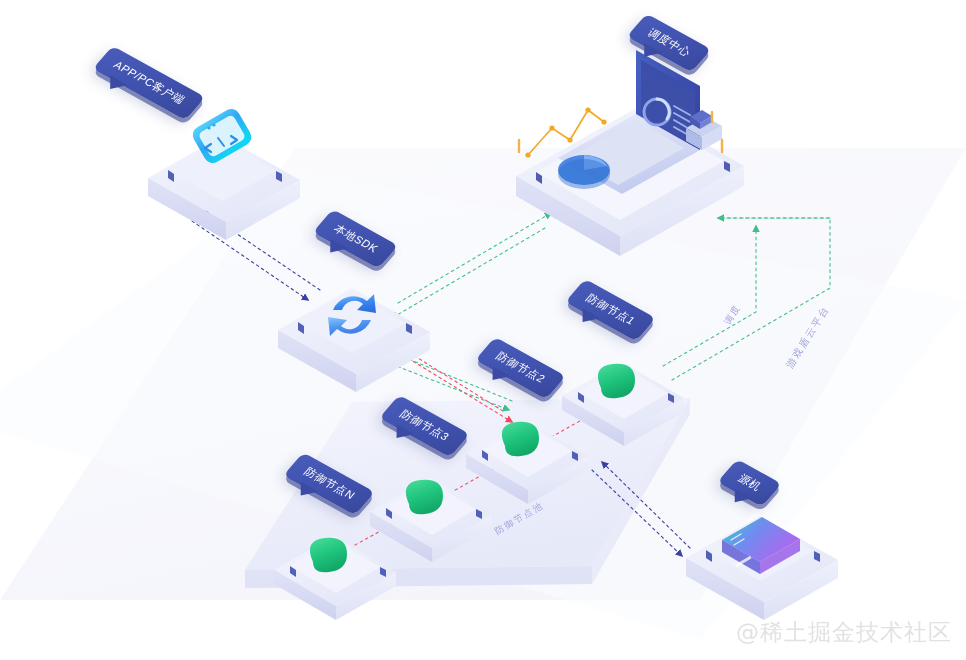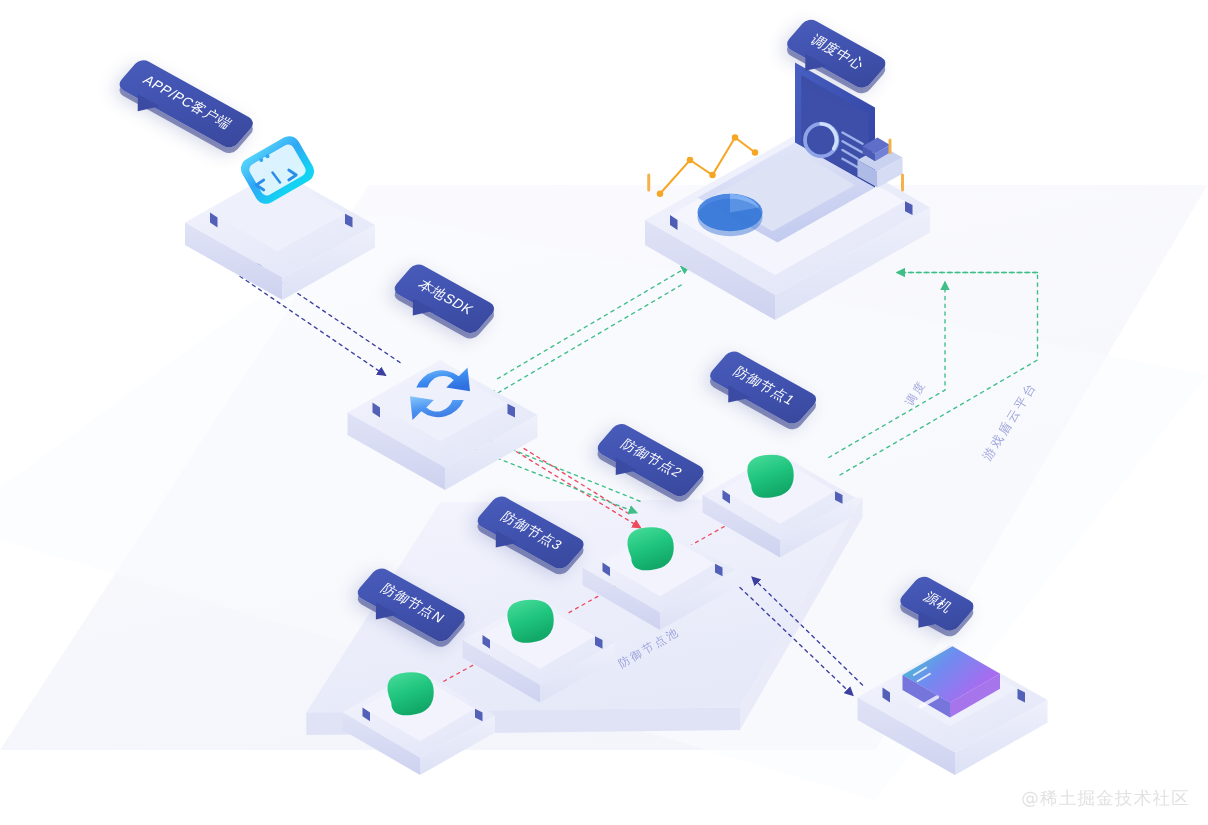--- a/index.html
+++ b/index.html
@@ -34,21 +34,21 @@
     left:18px;bottom:-9px;
     width:0;height:0;
     border-left:9px solid transparent;
     border-right:11px solid transparent;
     border-top:12px solid #3b4ba3;
   }
   .ct{display:block;transform:skewX(0deg);}
 
   .wm{
     position:absolute;right:14px;bottom:12px;
-    color:#e2e2e4;font-size:14px;letter-spacing:1px;
+    color:#e2e2e4;font-size:23px;letter-spacing:1px;
     font-family:"DejaVu Sans","Liberation Sans",sans-serif;
     user-select:none;
   }
   .rotlabel{
     position:absolute;
     color:#8f95d6;
     font-size:9px;
     letter-spacing:2px;
     white-space:nowrap;
     opacity:.85;

